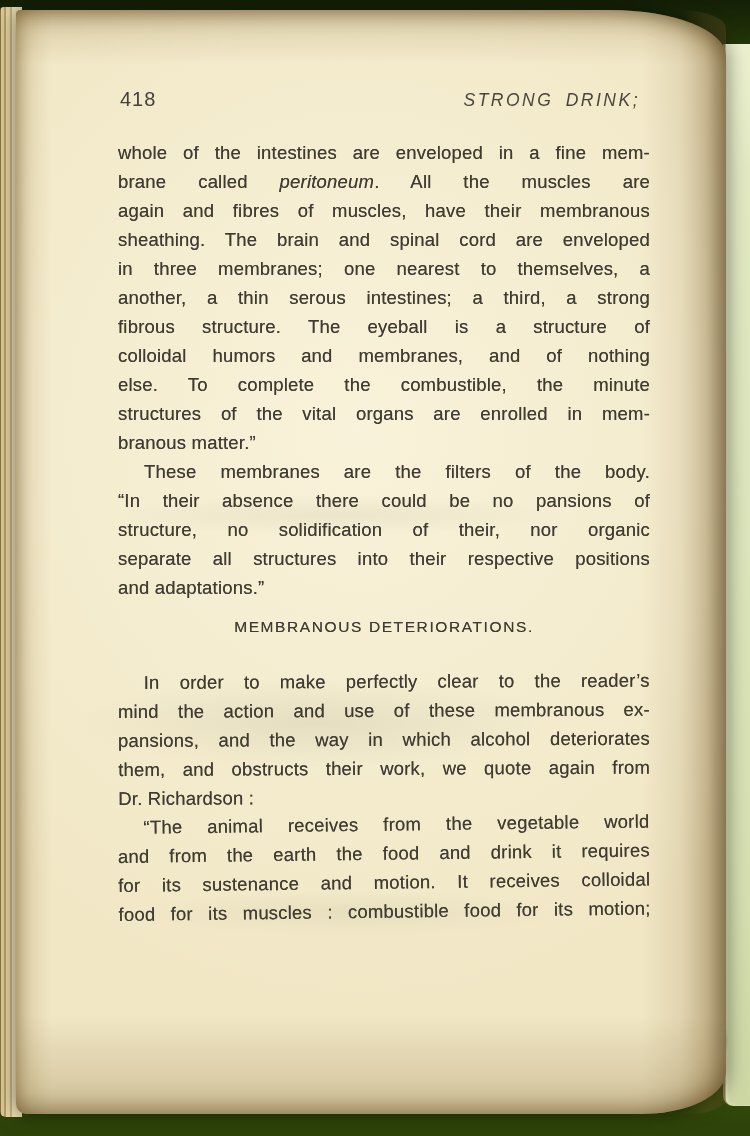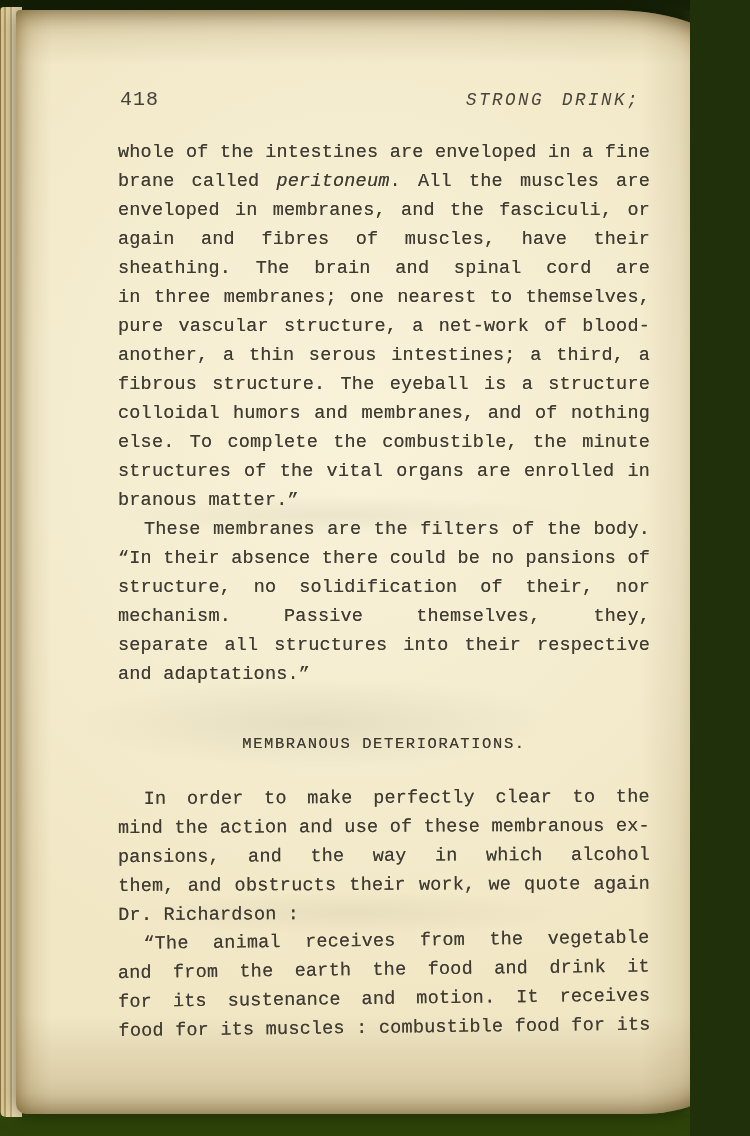--- a/index.html
+++ b/index.html
@@ -1,19 +1,19 @@
 <!DOCTYPE html>
 <html><head>
 <meta charset="utf-8">
 <style>
   html,body{margin:0;padding:0;background:#20300a;}
   .scene{
-    position:relative;width:690px;height:1136px;overflow:hidden;
+    position:relative;width:750px;height:1136px;overflow:hidden;
     background:linear-gradient(180deg,#141f06 0%,#1e2d07 2.5%,#33470c 7%,#3c530e 12%,#3c530e 93%,#2e4309 99%);
-    font-family:Liberation Mono, monospace;
+    font-family:Liberation Sans, sans-serif;
   }
   
   .left-edges{
     position:absolute;left:0;top:7px;width:22px;height:1110px;
     background:linear-gradient(90deg,#8a7342 0 1px,#dcca97 1px 4px,#b89f67 4px 6px,#e4d4a6 6px 10px,#c7b17c 10px 12px,#ecdfb3 12px 22px);
     border-radius:4px 0 0 6px;
   }
   
   .right-edge{
     position:absolute;right:0;top:44px;width:25px;height:1062px;
@@ -65,21 +65,21 @@
   .para{margin:0;}
   .line{
     font-size:18.5px;line-height:29px;height:29px;letter-spacing:.2px;
     text-align:justify;text-align-last:justify;text-justify:inter-word;
     text-shadow:0 0 .6px rgba(63,59,51,.75);white-space:normal;overflow:hidden;
   }
   .line.short{text-align-last:left;}
   .line.indent{text-indent:26px;}
   .it{font-style:italic;}
   .section-heading{
-    margin:46px 0 28px 0;height:22px;font-size:15.5px;font-weight:normal;
+    margin:16px 0 28px 0;height:22px;font-size:15.5px;font-weight:normal;
     letter-spacing:1.6px;text-align:center;color:#3e3a32;
     text-shadow:0 0 .5px rgba(62,58,50,.7);
   }
   .tilt{transform:rotate(-0.7deg);transform-origin:0 50%;}
   .tilt2{transform:rotate(-0.25deg);transform-origin:0 50%;}
 </style>
 </head>
 <body>
 
 <div class="scene">
@@ -94,38 +94,35 @@
     <div class="content">
 
       <div class="running-head">
         <span class="pagenum">418</span>
         <span class="rtitle">STRONG DRINK;</span>
       </div>
 
       <div class="para">
         <div class="line">whole of the intestines are enveloped in a fine mem-</div>
         <div class="line"><span>brane called </span><span class="it">peritoneum</span><span>. All the muscles are</span></div>
-        <div class="line">enveloped in membranes, and the fasciculi, or bun-</div>
         <div class="line">again and fibres of muscles, have their membranous</div>
         <div class="line">sheathing. The brain and spinal cord are enveloped</div>
         <div class="line">in three membranes; one nearest to themselves, a</div>
-        <div class="line">pure vascular structure, a net-work of blood-vessels;</div>
         <div class="line">another, a thin serous intestines; a third, a strong</div>
         <div class="line">fibrous structure. The eyeball is a structure of</div>
         <div class="line">colloidal humors and membranes, and of nothing</div>
         <div class="line">else. To complete the combustible, the minute</div>
         <div class="line">structures of the vital organs are enrolled in mem-</div>
         <div class="line short">branous matter.”</div>
       </div>
 
       <div class="para">
         <div class="line indent">These membranes are the filters of the body.</div>
         <div class="line">“In their absence there could be no pansions of</div>
         <div class="line">structure, no solidification of their, nor organic</div>
-        <div class="line">mechanism. Passive themselves, they, nevertheless,</div>
         <div class="line">separate all structures into their respective positions</div>
         <div class="line short">and adaptations.”</div>
       </div>
 
       <h2 class="section-heading">MEMBRANOUS DETERIORATIONS.</h2>
 
       <div class="para tilt2">
         <div class="line indent">In order to make perfectly clear to the reader’s</div>
         <div class="line">mind the action and use of these membranous ex-</div>
         <div class="line">pansions, and the way in which alcohol deteriorates</div>

